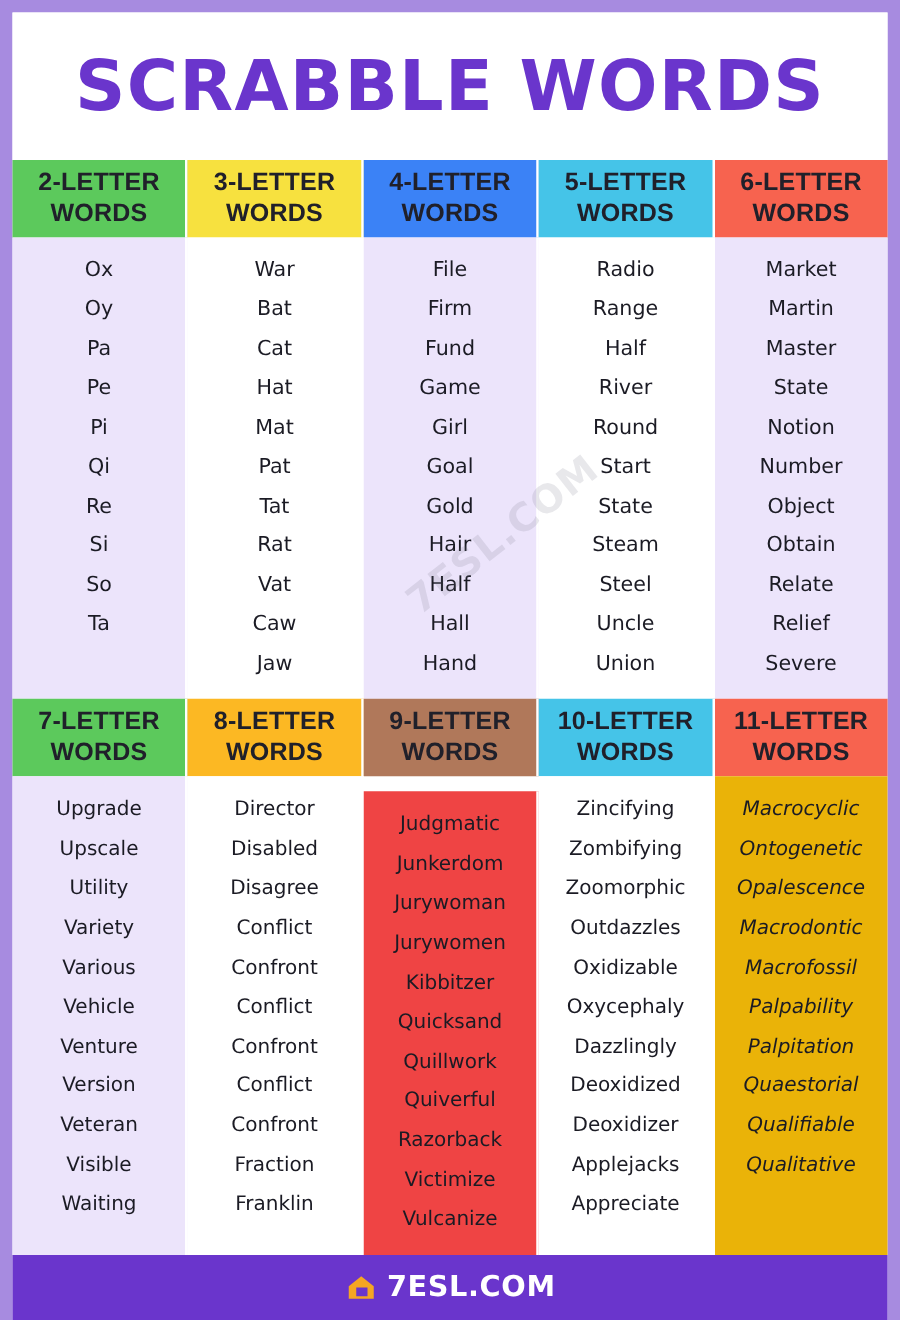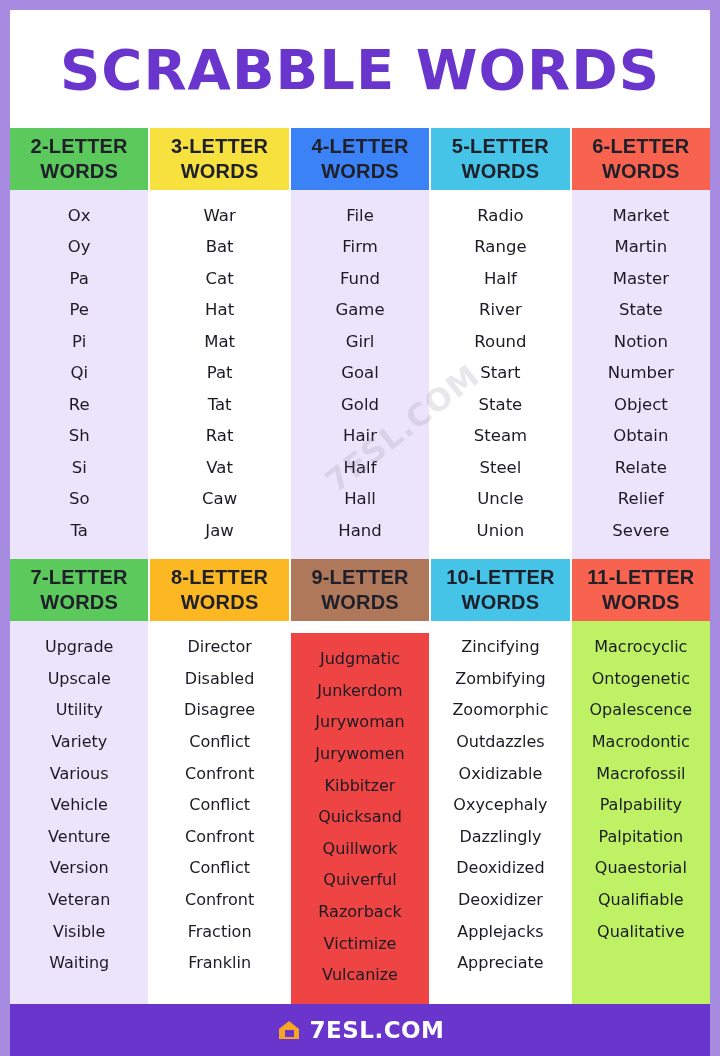--- a/index.html
+++ b/index.html
@@ -157,21 +157,20 @@
       </div>
       <div class="body-row">
         <div class="col" style="background: rgb(236, 228, 251);">
             <div class="word">Ox</div>
             <div class="word">Oy</div>
             <div class="word">Pa</div>
             <div class="word">Pe</div>
             <div class="word">Pi</div>
             <div class="word">Qi</div>
             <div class="word">Re</div>
-            <div class="word">Sh</div>
             <div class="word">Si</div>
             <div class="word">So</div>
             <div class="word">Ta</div>
           </div>
         <div class="col" style="background: rgb(255, 255, 255);">
             <div class="word">War</div>
             <div class="word">Bat</div>
             <div class="word">Cat</div>
             <div class="word">Hat</div>
             <div class="word">Mat</div>
@@ -293,21 +292,21 @@
             <div class="word">Zoomorphic</div>
             <div class="word">Outdazzles</div>
             <div class="word">Oxidizable</div>
             <div class="word">Oxycephaly</div>
             <div class="word">Dazzlingly</div>
             <div class="word">Deoxidized</div>
             <div class="word">Deoxidizer</div>
             <div class="word">Applejacks</div>
             <div class="word">Appreciate</div>
           </div>
-        <div class="col" style="background: #bef264;">
+        <div class="col" style="background: #eab308; font-style: italic;">
             <div class="word">Macrocyclic</div>
             <div class="word">Ontogenetic</div>
             <div class="word">Opalescence</div>
             <div class="word">Macrodontic</div>
             <div class="word">Macrofossil</div>
             <div class="word">Palpability</div>
             <div class="word">Palpitation</div>
             <div class="word">Quaestorial</div>
             <div class="word">Qualifiable</div>
             <div class="word">Qualitative</div>

